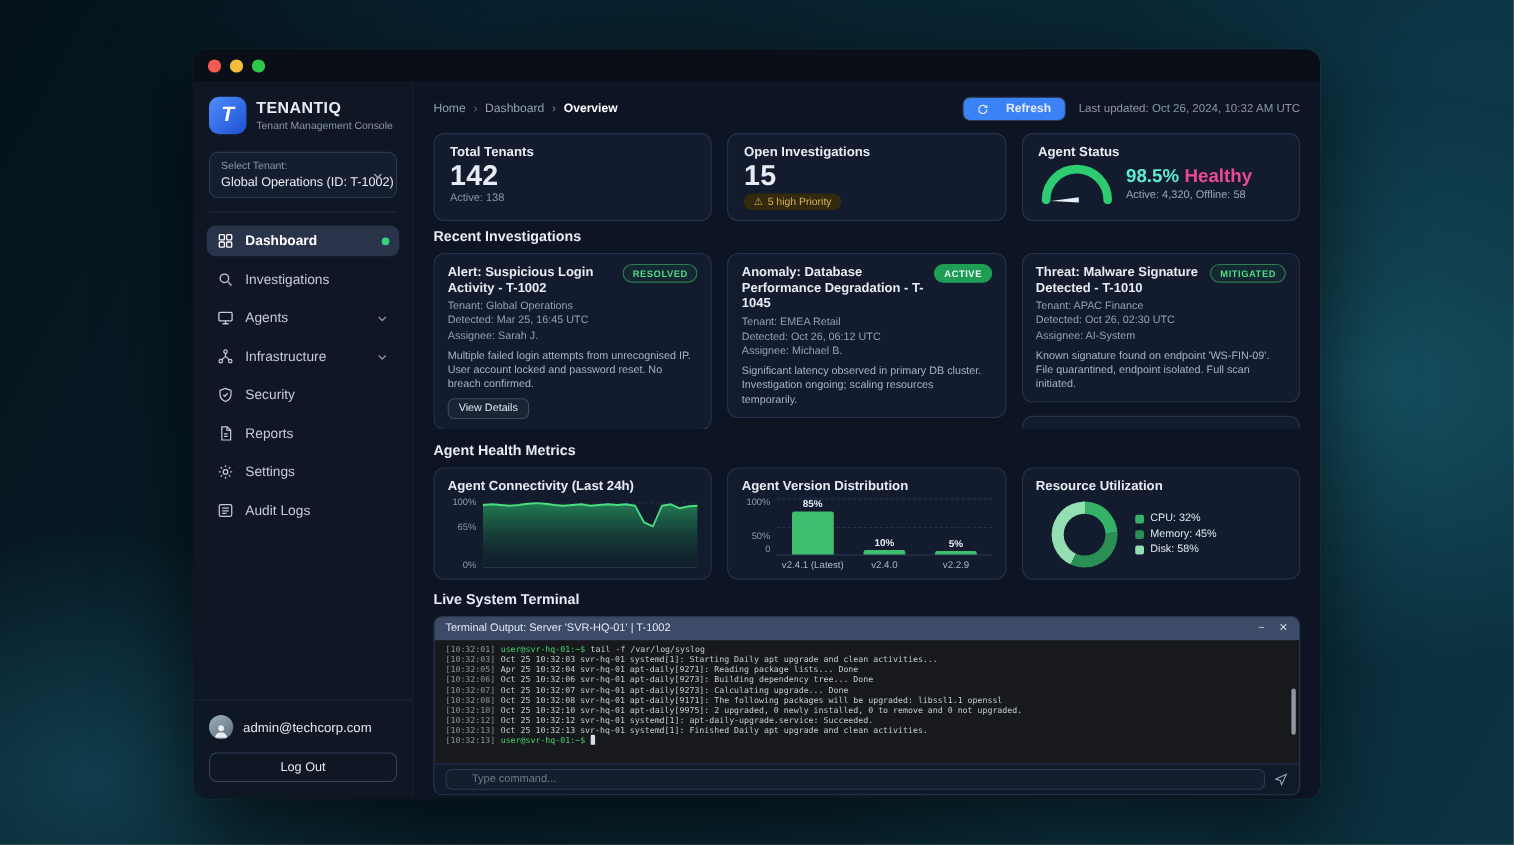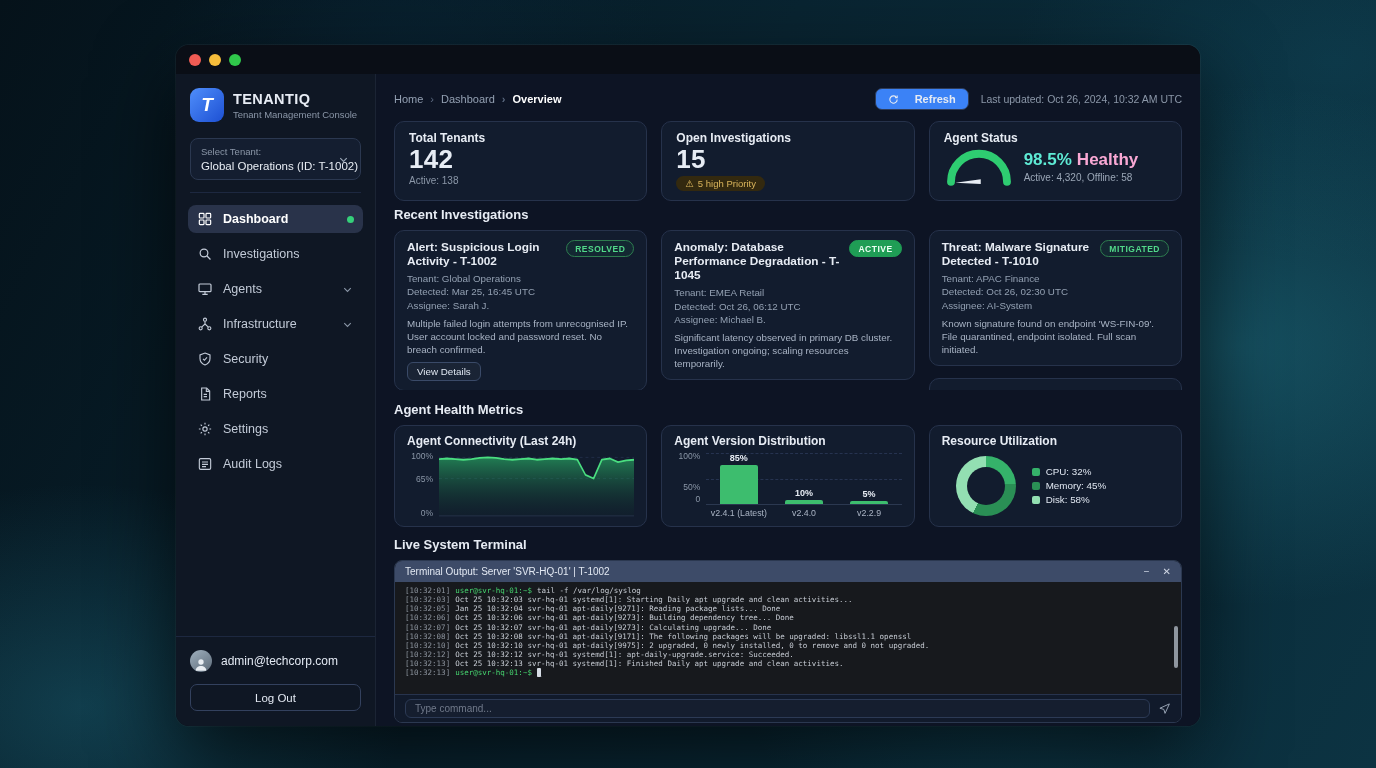--- a/index.html
+++ b/index.html
@@ -76,21 +76,21 @@
   .stats-grid { display:grid; grid-template-columns:1fr 1fr 1fr; gap:14px; height:74px; flex:none; }
   .stat-card { padding:9px 14px; }
   .stat-title { font-size:12px; font-weight:700; }
   .stat-value { font-size:26px; font-weight:800; line-height:1.08; letter-spacing:0.3px; }
   .stat-sub { font-size:10px; color:#8b97a8; margin-top:2px; }
   .prio-badge { display:inline-flex; align-items:center; gap:4px; background:#33290f; color:#d9b45b;
     border-radius:999px; padding:2px 9px; font-size:9.5px; margin-top:2px; }
   .gauge-row { display:flex; align-items:center; gap:10px; margin-top:1px; }
   .gauge-svg { width:70px; height:40px; flex:none; }
   .agent-line { font-size:17px; font-weight:800; }
-  .agent-line .pct { color:#5eead4; } .agent-line .healthy { color:#f9a8d4; margin-left:5px; }
+  .agent-line .pct { color:#5eead4; } .agent-line .healthy { color:#ec4899; margin-left:5px; }
   .agent-sub { font-size:10px; color:#9aa6b6; margin-top:2px; }
 
   .section-heading { font-size:13px; font-weight:700; margin:12px 0 8px; flex:none; }
 
   .inv-grid { display:grid; grid-template-columns:1fr 1fr 1fr; gap:0 14px; height:160px; overflow:hidden; flex:none; }
   .inv-col { display:flex; flex-direction:column; gap:12px; align-items:stretch; }
   .inv-card { padding:9px 12px; flex:none; }
   .inv-head { display:flex; gap:8px; align-items:flex-start; }
   .inv-title { font-size:11.8px; font-weight:700; line-height:1.2; flex:1; }
   .badge { font-size:8.5px; font-weight:700; letter-spacing:0.5px; border-radius:999px; padding:2.5px 8px; white-space:nowrap; flex:none; }
@@ -131,21 +131,21 @@
   .term-ctl { cursor:pointer; color:#cfd6e4; font-size:10px; line-height:1; }
   .term-body { position:relative; height:112px; padding:4px 14px 4px 10px; overflow:hidden;
     font-family:"DejaVu Sans Mono","Liberation Mono",monospace; font-size:7.5px; line-height:1.22; color:#c7ccd4; }
   .tline { white-space:nowrap; }
   .t-ts { color:#8d949e; margin-right:5px; }
   .t-prompt { color:#46d56f; margin-right:5px; }
   .t-cursor { background:#d7dde6; color:#d7dde6; border-radius:1px; }
   .term-scrollbar { position:absolute; right:3px; top:44px; width:4px; height:42px; background:#8f969f; border-radius:2px; cursor:pointer; }
   .term-input-row { display:flex; align-items:center; gap:8px; background:#111a2b; border-top:1px solid #27334d; padding:4px 10px; }
   .term-input { flex:1; height:19px; background:rgba(255,255,255,0.02); border:1px solid #2c3a55; border-radius:6px;
-    color:#dfe6f0; font-size:10px; padding:0 9px; font-family:inherit; outline:none; }
+    color:#dfe6f0; font-size:10px; padding:0 23px; font-family:inherit; outline:none; }
   .term-input::placeholder { color:#70798a; }
   .send-icon { width:13px; height:13px; color:#9aa6b6; cursor:pointer; flex:none; }
 </style>
 </head>
 <body>
 
 <div class="window">
   <div class="titlebar">
     <span class="tl-dot tl-red"></span>
     <span class="tl-dot tl-yellow"></span>
@@ -502,21 +502,21 @@
 
             <div class="tline">
               <span class="t-ts">[10:32:01]</span><span class="t-prompt">user@svr-hq-01:~$</span><span class="t-text">tail -f /var/log/syslog</span>
             </div>
 
             <div class="tline">
               <span class="t-ts">[10:32:03]</span><span class="t-text">Oct 25 10:32:03 svr-hq-01 systemd[1]: Starting Daily apt upgrade and clean activities...</span>
             </div>
 
             <div class="tline">
-              <span class="t-ts">[10:32:05]</span><span class="t-text">Jan 25 10:32:04 svr-hq-01 apt-daily[9271]: Reading package lists... Done</span>
+              <span class="t-ts">[10:32:05]</span><span class="t-text">Apr 25 10:32:04 svr-hq-01 apt-daily[9271]: Reading package lists... Done</span>
             </div>
 
             <div class="tline">
               <span class="t-ts">[10:32:06]</span><span class="t-text">Oct 25 10:32:06 svr-hq-01 apt-daily[9273]: Building dependency tree... Done</span>
             </div>
 
 
             <div class="tline">
               <span class="t-ts">[10:32:07]</span><span class="t-text">Oct 25 10:32:07 svr-hq-01 apt-daily[9273]: Calculating upgrade... Done</span>
             </div>

